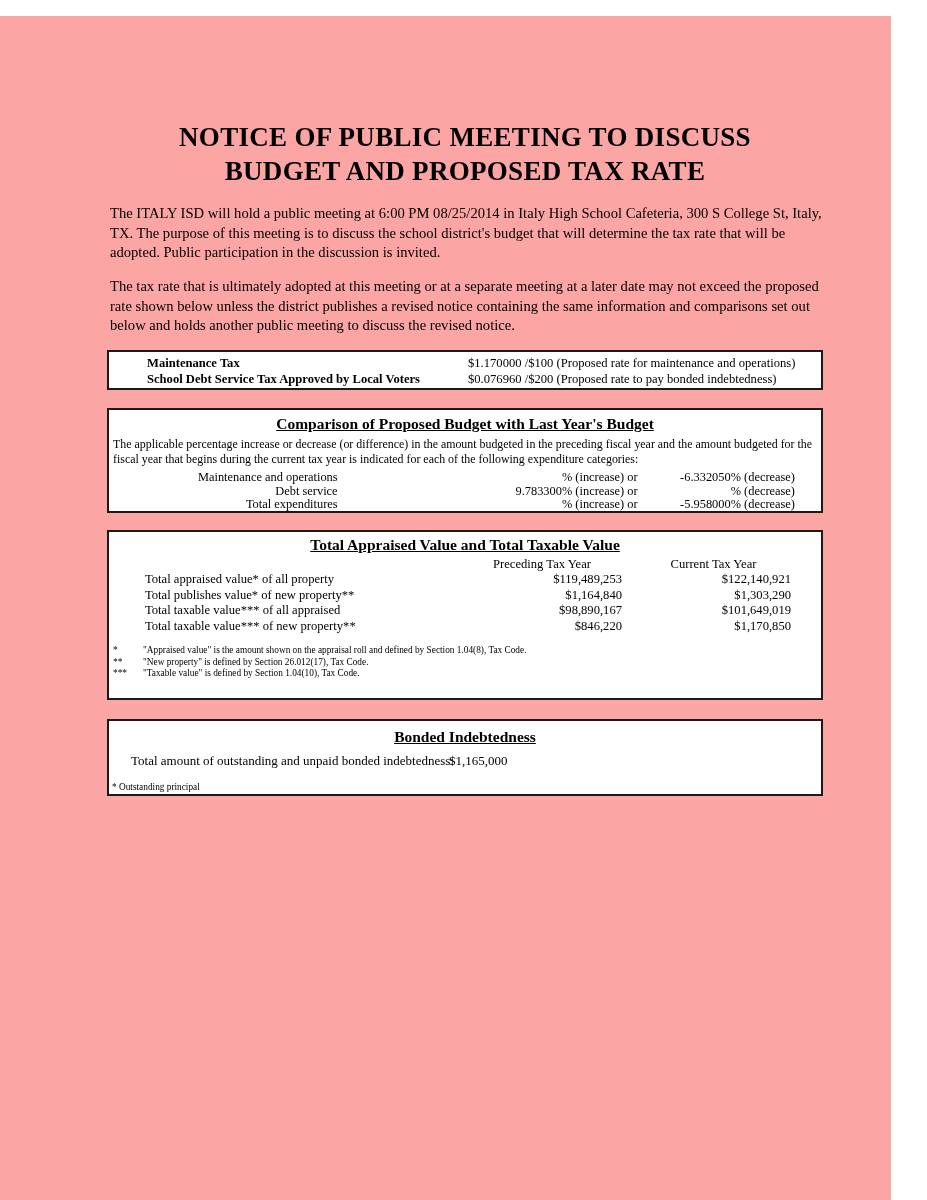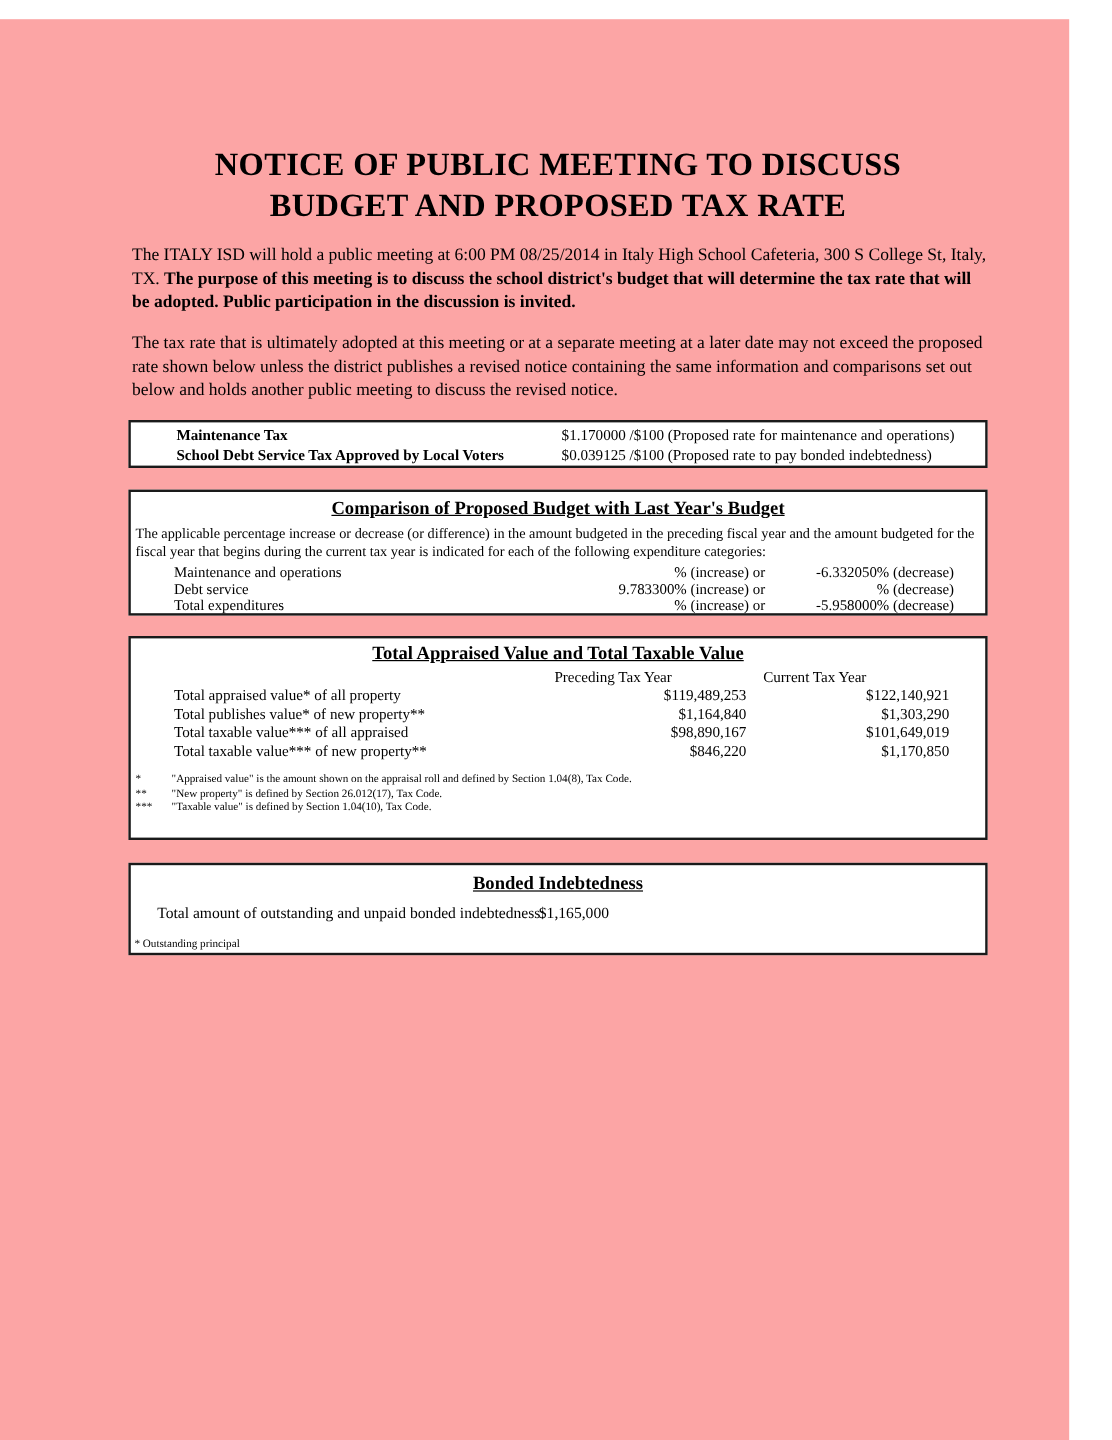--- a/index.html
+++ b/index.html
@@ -45,21 +45,21 @@
   .para {
     position: absolute;
     left: 110px;
     width: 714px;
     font-size: 14.6px;
     line-height: 19.6px;
     text-align: left;
   }
   #para-meeting { top: 188px; }
   #para-taxrate { top: 261px; }
-  .b { font-weight: bold; }
+  .b { font-weight: normal; }
 
   
   .box {
     position: absolute;
     left: 107px;
     width: 716px;
     border: 2px solid #1a1a1a;
     box-sizing: border-box;
     background: #fff;
   }
@@ -112,21 +112,21 @@
     margin-top: 5px;
     width: 100%;
     border-collapse: collapse;
     font-size: 12.4px;
   }
   .cmp-table td {
     padding: 0;
     line-height: 13.6px;
     vertical-align: top;
   }
-  .cmp-cat { padding-left: 36px !important; white-space: nowrap; }
+  .cmp-cat { padding-left: 36px !important; white-space: nowrap; text-align: right; }
   .cmp-inc { text-align: right; width: 300px; white-space: nowrap; }
   .cmp-dec { text-align: right; padding-right: 26px !important; white-space: nowrap; }
 
   
   .apr-heading-wrap { padding-top: 4px; }
   .apr-table {
     margin-top: 3px;
     width: 100%;
     border-collapse: collapse;
     font-size: 12.6px;
@@ -138,21 +138,21 @@
     vertical-align: top;
   }
   .apr-label { padding-left: 36px !important; white-space: nowrap; text-align: left; }
   .apr-col {
     text-align: right;
     width: 160px;
     padding-right: 14px !important;
     white-space: nowrap;
   }
   .apr-col.last { padding-right: 30px !important; width: 155px; }
-  .apr-head td { text-align: left; }
+  .apr-head td { text-align: center; }
 
   .footnotes {
     margin-top: 11px;
     font-size: 9.3px;
     line-height: 11.6px;
     padding-left: 4px;
   }
   .fn-row { position: relative; height: 11.6px; }
   .fn-mark { position: absolute; left: 0px; }
   .fn-text { position: absolute; left: 30px; white-space: nowrap; }
@@ -187,21 +187,21 @@
   <div class="para" id="para-taxrate">The tax rate that is ultimately adopted at this meeting or at a separate meeting at a later date may not exceed the proposed rate shown below unless the district publishes a revised notice containing the same information and comparisons set out below and holds another public meeting to discuss the revised notice.</div>
 
   <div class="box" id="box-tax-rates">
     <div class="inner">
       <div class="rate-row">
         <span class="rate-label">Maintenance Tax</span>
         <span class="rate-value">$1.170000 /$100 (Proposed rate for maintenance and operations)</span>
       </div>
       <div class="rate-row">
         <span class="rate-label">School Debt Service Tax Approved by Local Voters</span>
-        <span class="rate-value">$0.039125 /$100 (Proposed rate to pay bonded indebtedness)</span>
+        <span class="rate-value">$0.076960 /$200 (Proposed rate to pay bonded indebtedness)</span>
       </div>
     </div>
   </div>
 
   <div class="box" id="box-comparison">
     <div class="box-heading" style="padding-top:5px;">Comparison of Proposed Budget with Last Year's Budget</div>
     <div class="cmp-intro">The applicable percentage increase or decrease (or difference) in the amount budgeted in the preceding fiscal year and the amount budgeted for the fiscal year that begins during the current tax year is indicated for each of the following expenditure categories:</div>
     <table class="cmp-table">
       <tbody>
         <tr>

